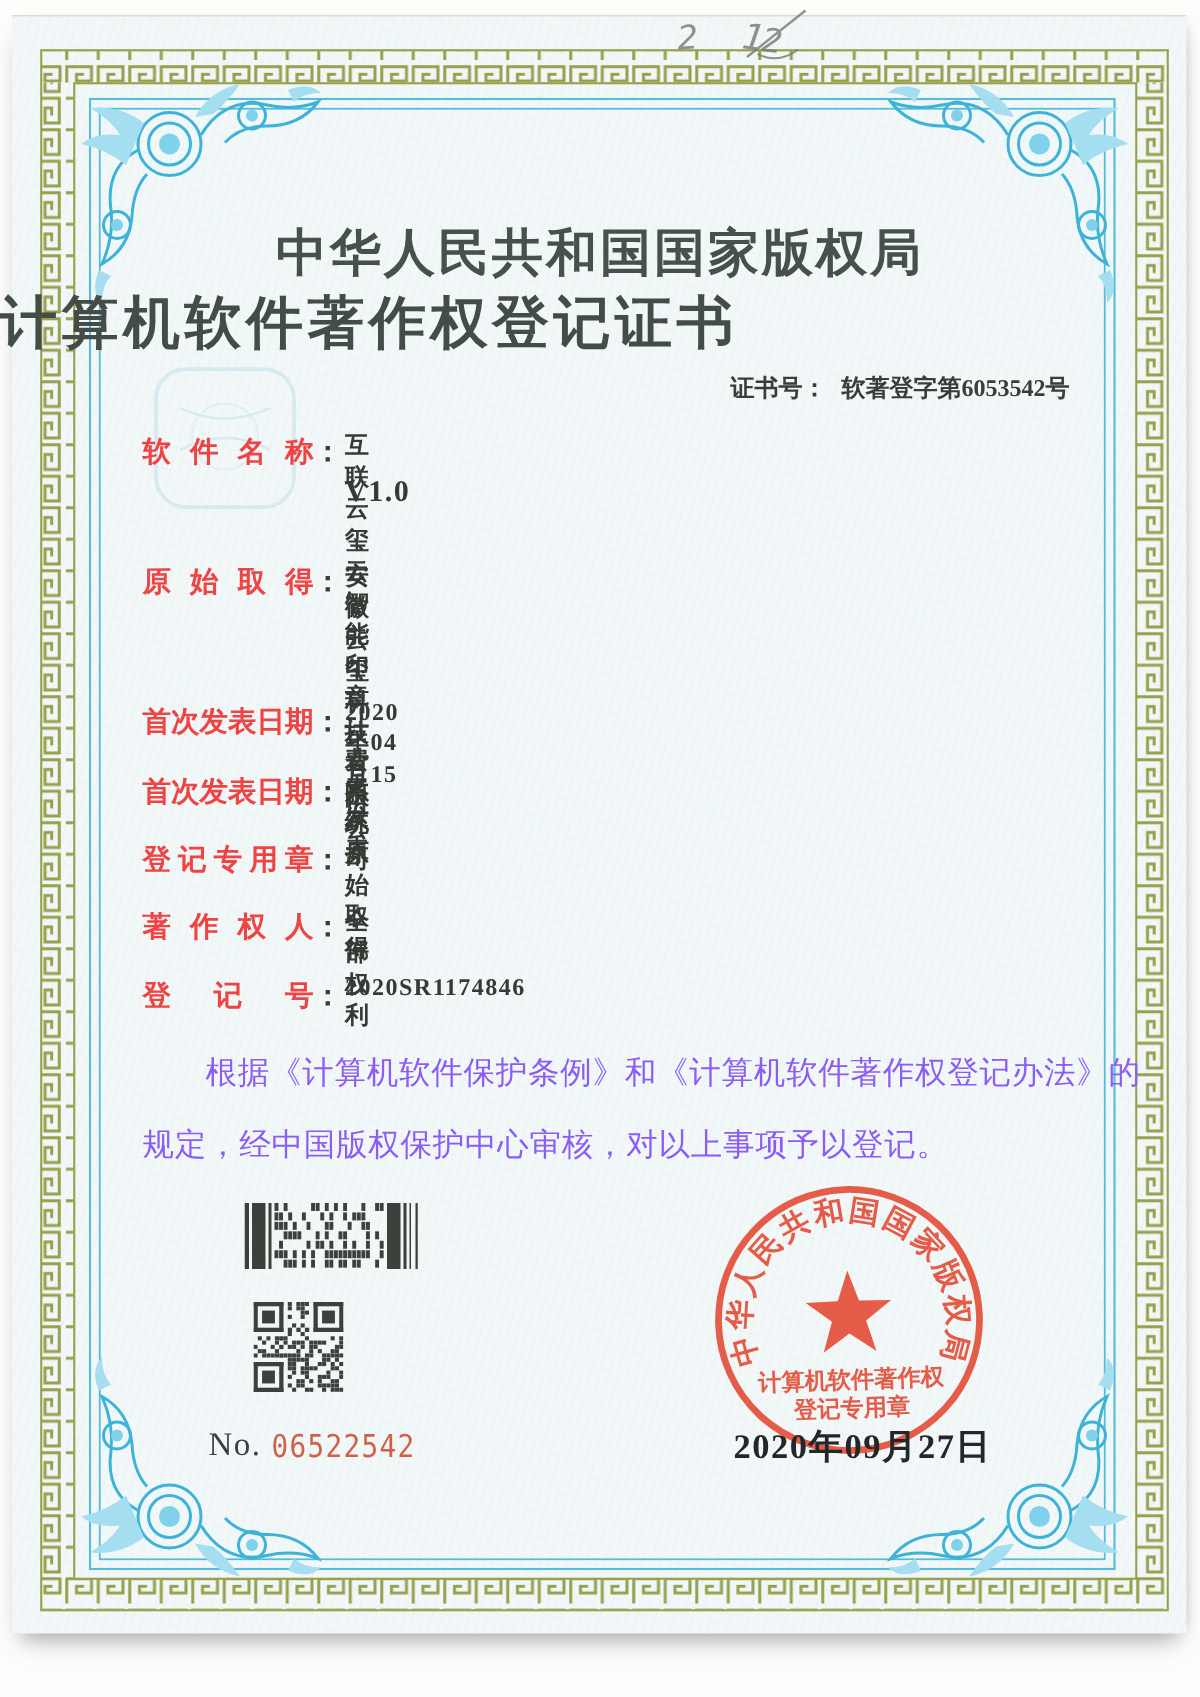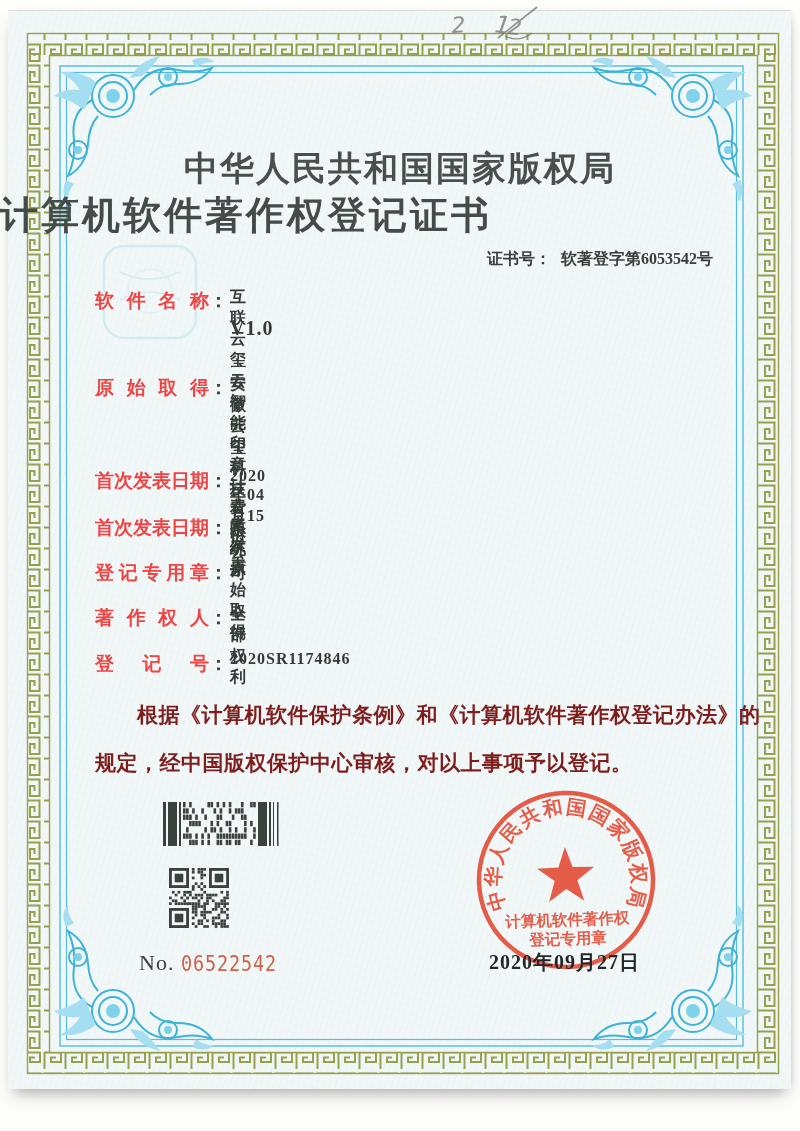--- a/index.html
+++ b/index.html
@@ -20,26 +20,26 @@
               letter-spacing:3px;color:#434c46;}
   .certno{top:249px;left:487px;font-size:16px;font-weight:bold;color:#383f39;}
   .certno .v{margin-left:10px;}
   .row{position:absolute;left:95px;height:26px;}
   .flabel{position:absolute;left:0;top:0;display:inline-block;width:114px;
           font-size:19px;font-weight:bold;text-align:justify;text-align-last:justify;color:#ef4444;}
   .fcolon{position:absolute;left:114px;top:0;font-size:19px;font-weight:bold;color:#363d37;}
   .fvalue{position:absolute;left:135px;top:-1px;font-size:16px;font-weight:600;color:#343b35;
           letter-spacing:1px;}
   .fvalue2{position:absolute;left:230px;font-size:20px;font-weight:700;color:#343b35;letter-spacing:1px;}
-  .stmt{position:absolute;font-size:21px;font-weight:700;letter-spacing:.5px;color:#7f1d1d;}
+  .stmt{position:absolute;font-size:21px;font-weight:400;letter-spacing:.5px;color:#8b5cf6;}
   .no-label{position:absolute;left:139px;top:950px;font-size:22px;color:#3c4042;letter-spacing:1px;}
   .no-value{position:absolute;left:181px;top:952px;font-size:21px;color:#cf6149;
             font-family:"DejaVu Sans Mono",monospace;letter-spacing:1px;
             transform:scaleX(.88);transform-origin:left top;}
-  .issue-date{position:absolute;left:489px;top:949px;font-size:20px;font-weight:bold;
+  .issue-date{position:absolute;left:489px;top:949px;font-size:23px;font-weight:bold;
               letter-spacing:1px;color:#24272a;}
   .codes{position:absolute;}
   #barcode{left:163px;top:802px;}
   #qrcode{left:169px;top:868px;}
   #sealsvg{position:absolute;left:459px;top:773px;width:214px;height:214px;opacity:.92;}
 </style>
 </head>
 <body>
 
 <div class="scan">

